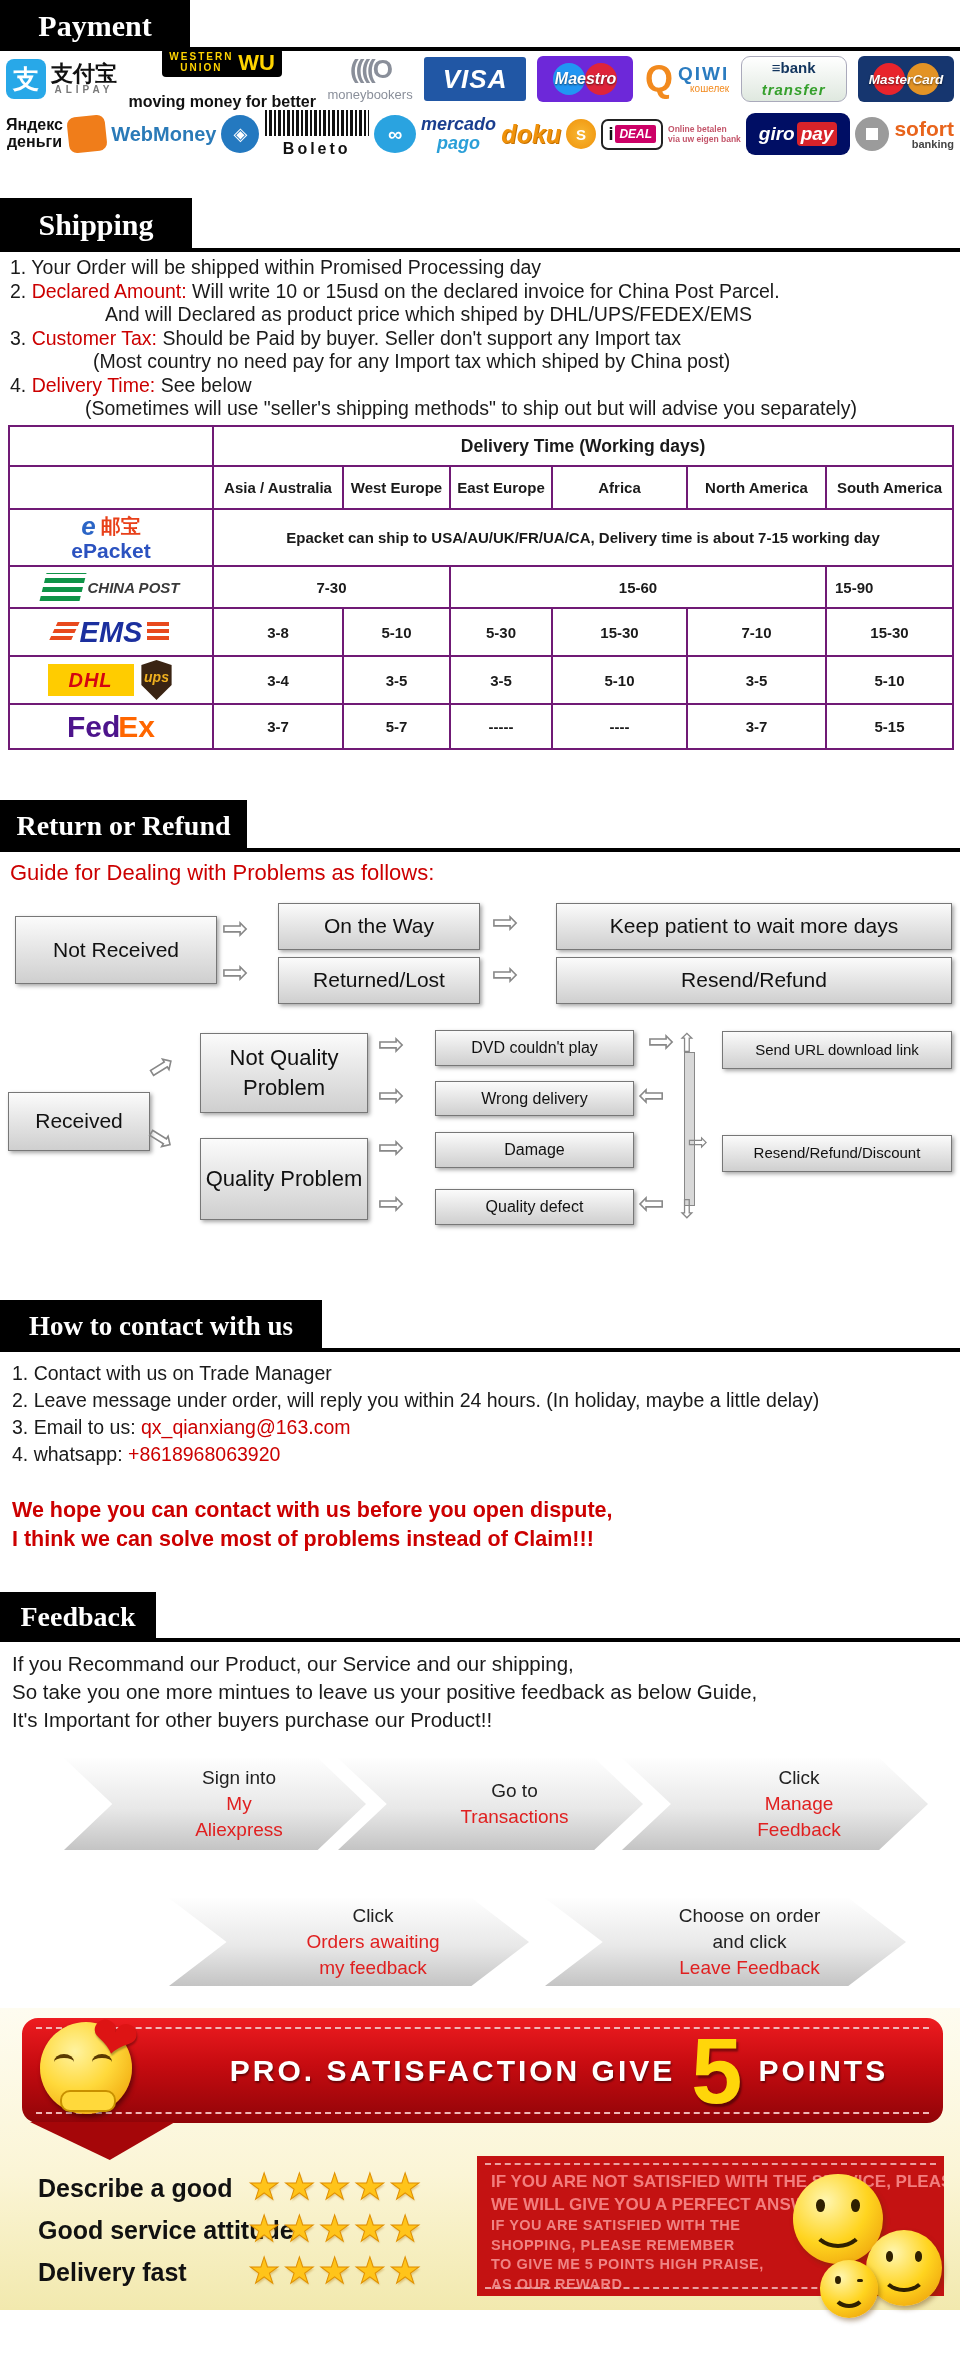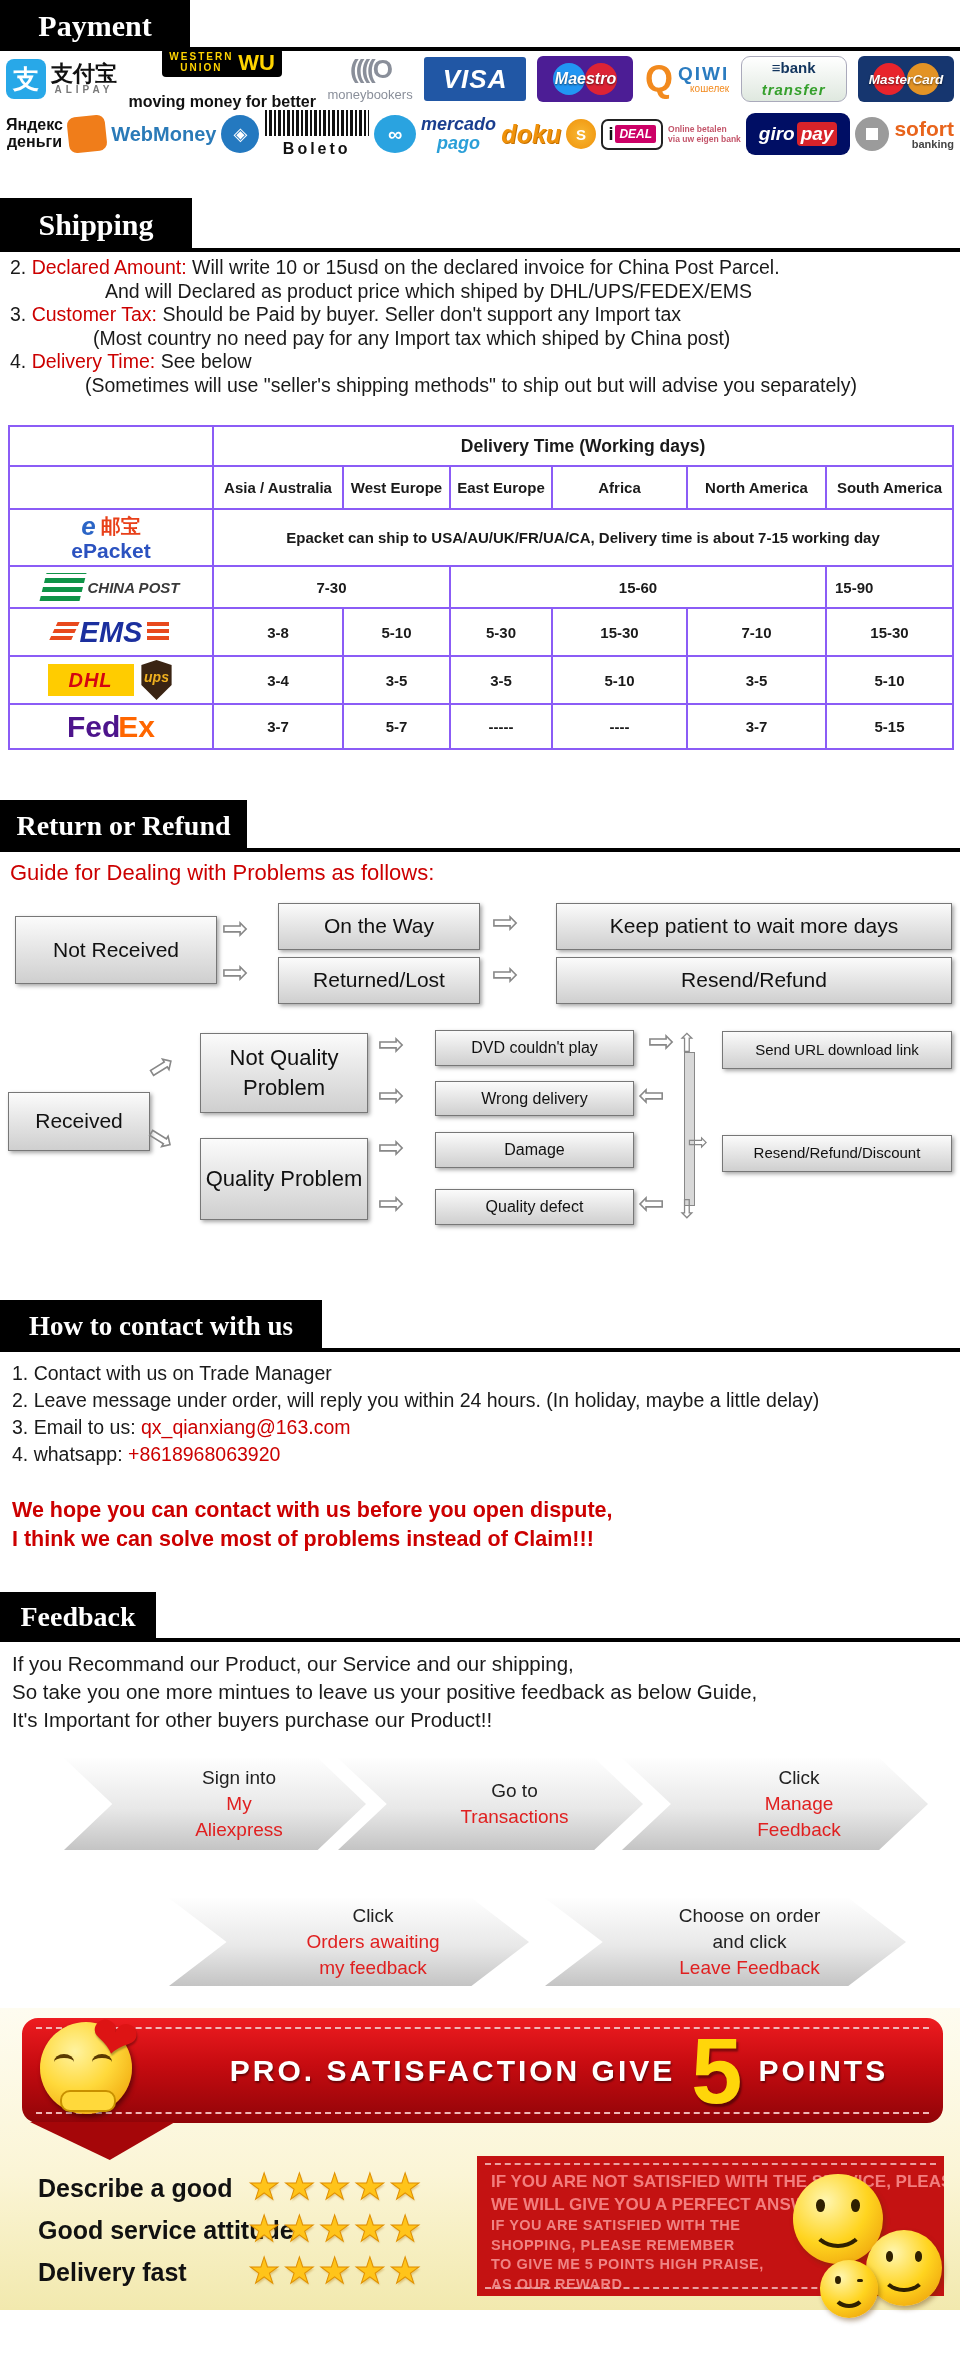--- a/index.html
+++ b/index.html
@@ -27,21 +27,21 @@
   .wu-box{background:#000;border-radius:4px;padding:3px 7px;display:flex;align-items:center;gap:5px;}
   .wu-sm{color:#ffd400;font-weight:800;font-size:10px;letter-spacing:2px;line-height:1.1;text-align:center;}
   .wu-big{color:#ffd400;font-weight:800;font-size:22px;}
   .wu-tag{font-size:16px;font-weight:800;color:#111;margin-top:12px;}
   .mb-arcs{color:#8a8f9a;font-weight:700;font-size:26px;letter-spacing:-3px;line-height:1;}
   .mb-name{color:#8a8f9a;font-size:13px;margin-top:1px;}
   .visa-box{width:102px;height:44px;background:#2157a5;border-radius:3px;display:flex;align-items:center;justify-content:center;}
   .visa-t{color:#fff;font-weight:800;font-style:italic;font-size:26px;letter-spacing:1px;}
   .mae-box,.mc-box{position:relative;width:96px;height:46px;border-radius:6px;overflow:hidden;
        display:flex;align-items:center;justify-content:center;}
-  .mae-box{background:#4c1d95;}
+  .mae-box{background:#6d28d9;}
   .mc-box{background:#16366f;}
   .circ{position:absolute;width:32px;height:32px;border-radius:50%;top:7px;}
   .mae-l{left:16px;background:#2196f3;}
   .mae-r{right:16px;background:#e8242c;opacity:.92;}
   .mc-l{left:15px;background:#e8242c;}
   .mc-r{right:15px;background:#f59b1e;opacity:.92;}
   .card-t{position:relative;z-index:2;color:#fff;font-weight:800;font-style:italic;
           text-shadow:0 1px 2px rgba(0,0,0,.6);}
   .mae-t{font-size:16px;}
   .mc-t{font-size:13.5px;}
@@ -79,21 +79,21 @@
   .sofort-ic{width:34px;height:34px;border-radius:50%;background:#9b9b9b;display:flex;align-items:center;justify-content:center;}
   .sofort-sq{width:12px;height:12px;background:#fff;}
   .sofort-1{color:#e8641c;font-weight:800;font-size:21px;line-height:1;}
   .sofort-2{color:#444;font-weight:800;font-size:11px;align-self:flex-end;}
   
   #ship-text{position:absolute;top:256px;left:10px;width:944px;font-size:19.5px;line-height:23.5px;}
   .red{color:#cc0000;}
   .ind1{padding-left:95px;} .ind2{padding-left:83px;} .ind3{padding-left:75px;}
   
   #dtable{position:absolute;top:425px;left:8px;width:944px;border-collapse:collapse;table-layout:fixed;}
-  #dtable td{border:2px solid #8b5cf6;text-align:center;font-weight:700;font-size:15px;padding:3px;}
+  #dtable td{border:2px solid #701a75;text-align:center;font-weight:700;font-size:15px;padding:3px;}
   .t-title{font-size:17.5px !important;}
   .cell-left{text-align:left !important;padding-left:8px !important;}
   .row{display:flex;align-items:center;justify-content:center;gap:5px;}
   .ep-e{color:#2b65c6;font-weight:800;font-style:italic;font-size:26px;line-height:1;}
   .ep-cn{color:#e8401a;font-weight:800;font-size:20px;}
   .ep-n{color:#2b52c0;font-weight:800;font-size:21px;line-height:1.1;}
   .cp-ic{width:40px;height:28px;background:repeating-linear-gradient(0deg,#0f9347 0 5px,#fff 5px 9px);transform:skewX(-14deg);}
   .cp-t{font-style:italic;font-weight:800;font-size:15px;color:#3a3a3a;}
   .ems-st{width:22px;height:20px;background:repeating-linear-gradient(180deg,#e8491d 0 4px,transparent 4px 7px);}
   .ems-sl{transform:skewX(-25deg);}
@@ -300,20 +300,21 @@
         <span class="sofort-1">sofort</span>
         <span class="sofort-2">banking</span>
       </span>
     </div>
   </div>
 
   <div class="hdr" id="hdr-shipping">Shipping</div>
   <div class="hline" style="top:248px"></div>
 
   <div id="ship-text">
+    <div><span>1.</span> <span>Your Order will be shipped within Promised Processing day</span></div>
     <div><span>2.</span> <span class="red">Declared Amount:</span><span> Will write 10 or 15usd on the declared invoice for China Post Parcel.</span></div>
     <div class="ind1">And will Declared as product price which shiped by DHL/UPS/FEDEX/EMS</div>
     <div><span>3.</span> <span class="red">Customer Tax:</span><span>  Should be Paid by buyer. Seller don't support any Import tax</span></div>
     <div class="ind2">(Most country no need pay for any Import tax which shiped by China post)</div>
     <div><span>4.</span> <span class="red">Delivery Time:</span><span> See below</span></div>
     <div class="ind3">(Sometimes will use "seller's shipping methods" to ship out but will advise you separately)</div>
   </div>
 
   <table id="dtable">
     <colgroup>

